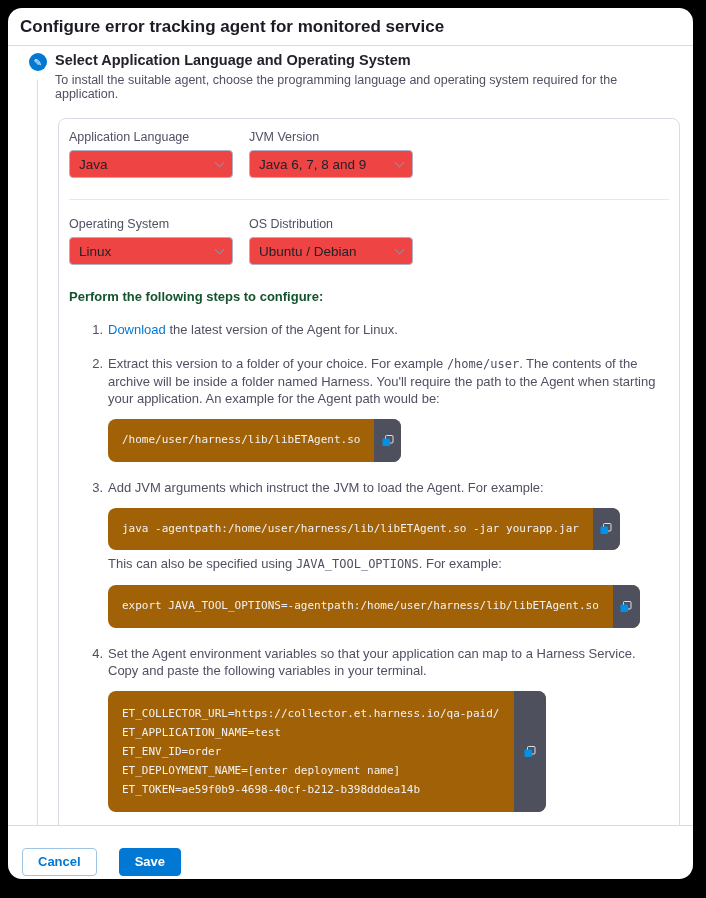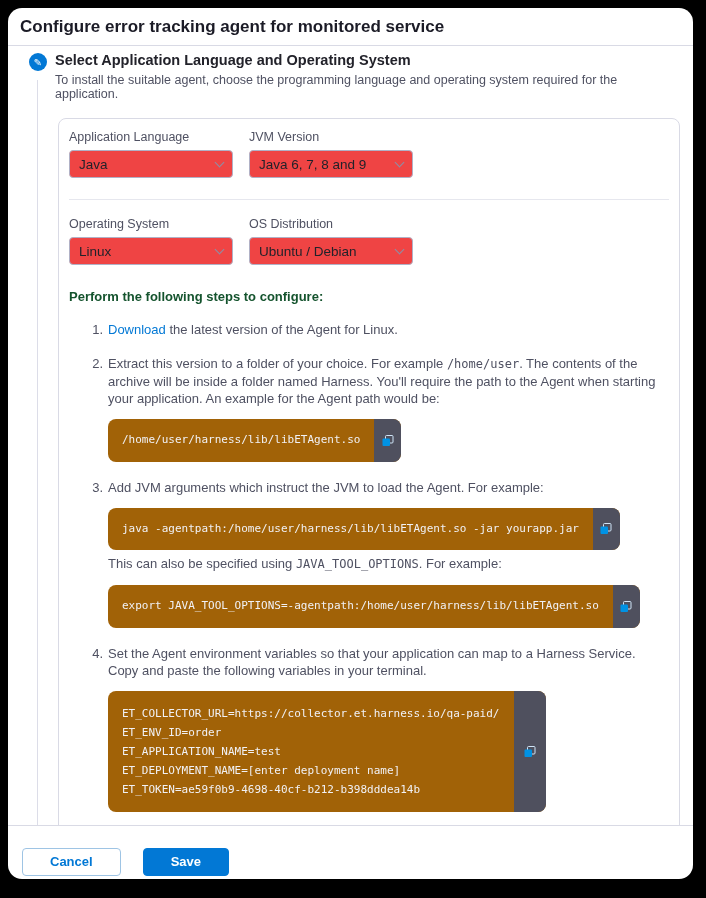--- a/index.html
+++ b/index.html
@@ -43,21 +43,21 @@
     margin-top:12px; max-width:100%; }
   .code-text { padding:14px 14px; font-family:"DejaVu Sans Mono",monospace; font-size:11px;
     color:#f1f1f5; white-space:pre; display:flex; flex-direction:column; justify-content:center; }
   .code-text.multi { line-height:19px; padding:13px 14px; }
   .copy-button { width:27px; background:#4f505e; border-radius:0 8px 8px 0; border:none;
     display:flex; align-items:center; justify-content:center; cursor:pointer; flex:0 0 27px; }
   .codeblock.wide .copy-button { width:32px; flex:0 0 32px; }
 
   .footer { height:55px; display:flex; align-items:center; gap:22px; padding:18px 14px 2px 14px; }
   .btn { height:28px; border-radius:4px; font-size:13px; font-weight:700; cursor:pointer;
-    font-family:"Liberation Sans","DejaVu Sans",sans-serif; padding:0 27px; }
+    font-family:"Liberation Sans","DejaVu Sans",sans-serif; padding:0 15px; }
   .btn-secondary { background:#fff; border:1px solid #9ec4e4; color:#0278d5; }
   .btn-primary { background:#0278d5; border:1px solid #0278d5; color:#fff; }
 </style>
 </head>
 <body>
 
 <div class="dialog">
   <div class="dialog-title">Configure error tracking agent for monitored service</div>
   <div class="hdivider"></div>
 
@@ -171,22 +171,22 @@
         </div>
 
         <div class="li">
           <span class="num">4.</span>
           <div class="li-content">
             <span>Set the Agent environment variables so that your application can map to a Harness Service. Copy and paste the following variables in your terminal.</span>
             <div>
               <div class="codeblock wide">
                 <div class="code-text multi">
                   <div>ET_COLLECTOR_URL=https://collector.et.harness.io/qa-paid/</div>
+                  <div>ET_APPLICATION_NAME=test</div>
                   <div>ET_ENV_ID=order</div>
-                  <div>ET_APPLICATION_NAME=test</div>
                   <div>ET_DEPLOYMENT_NAME=[enter deployment name]</div>
                   <div>ET_TOKEN=ae59f0b9-4698-40cf-b212-b398dddea14b</div>
                 </div>
                 <button class="copy-button">
                   <svg width="12" height="12" viewBox="0 0 12 12">
                     <rect x="3.5" y="0.5" width="7.5" height="7.5" rx="1" fill="none" stroke="#cfe4f7" stroke-width="1"></rect>
                     <rect x="0.5" y="3.5" width="7.5" height="7.5" rx="1" fill="#0092e4"></rect>
                   </svg>
                 </button>
               </div>

